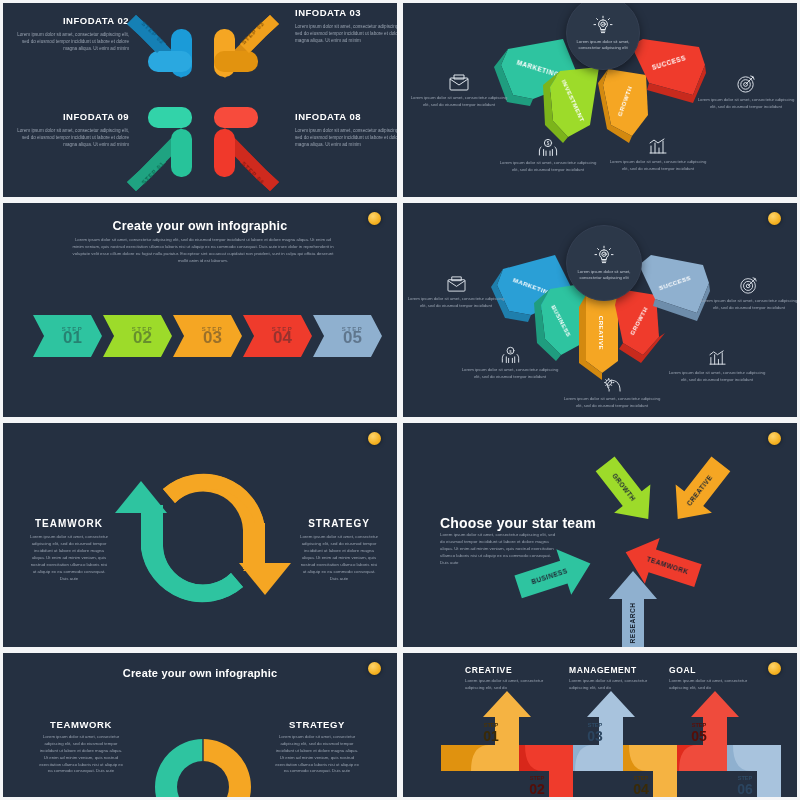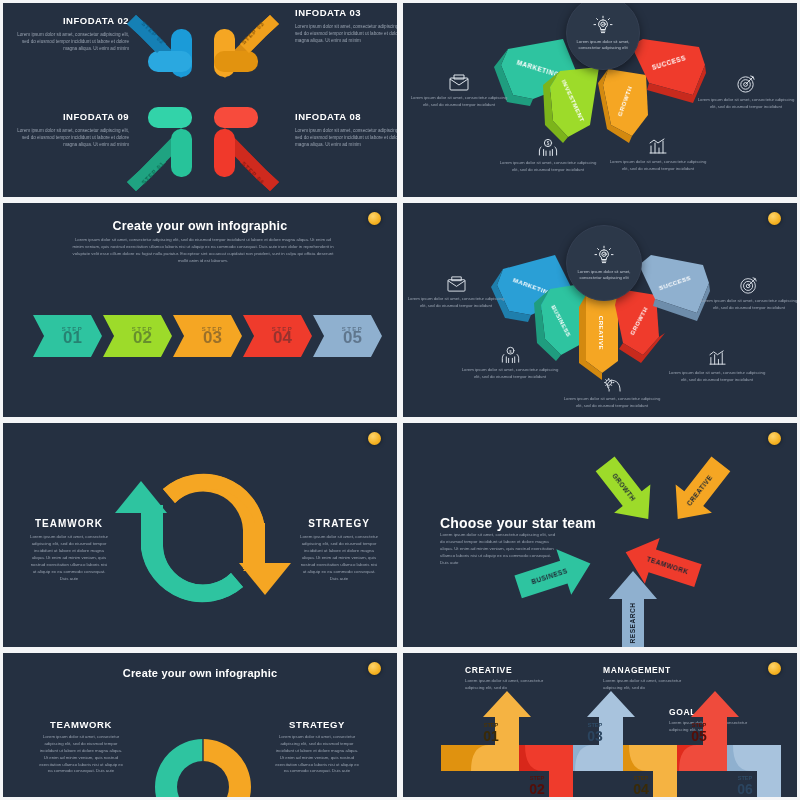--- a/index.html
+++ b/index.html
@@ -475,25 +475,25 @@
     </svg>
   </div>
 
   <div class="slide s8">
     <div class="badge"></div>
 
     <div class="grp" style="left:62px; top:12px;">
       <div class="h">CREATIVE</div>
       <div class="p lo">Lorem ipsum dolor sit amet, consectetur adipiscing elit, sed do</div>
     </div>
-    <div class="grp" style="left:166px; top:12px;margin-left:34px;">
+    <div class="grp" style="left:166px; top:12px;">
       <div class="h">MANAGEMENT</div>
       <div class="p lo">Lorem ipsum dolor sit amet, consectetur adipiscing elit, sed do</div>
     </div>
-    <div class="grp" style="left:266px; top:12px;margin-top:42px;">
+    <div class="grp" style="left:266px; top:12px;">
       <div class="h">GOAL</div>
       <div class="p lo">Lorem ipsum dolor sit amet, consectetur adipiscing elit, sed do</div>
     </div>
 
     <svg width="400" height="150" style="position:absolute;left:0;top:0;">
 
       <rect x="38" y="92" width="68" height="26" fill="#e0920f"></rect>
       <rect x="96" y="92" width="66" height="26" fill="#d8271a"></rect>
       <rect x="152" y="92" width="64" height="26" fill="#8fb0cf"></rect>
       <rect x="206" y="92" width="64" height="26" fill="#e0920f"></rect>

